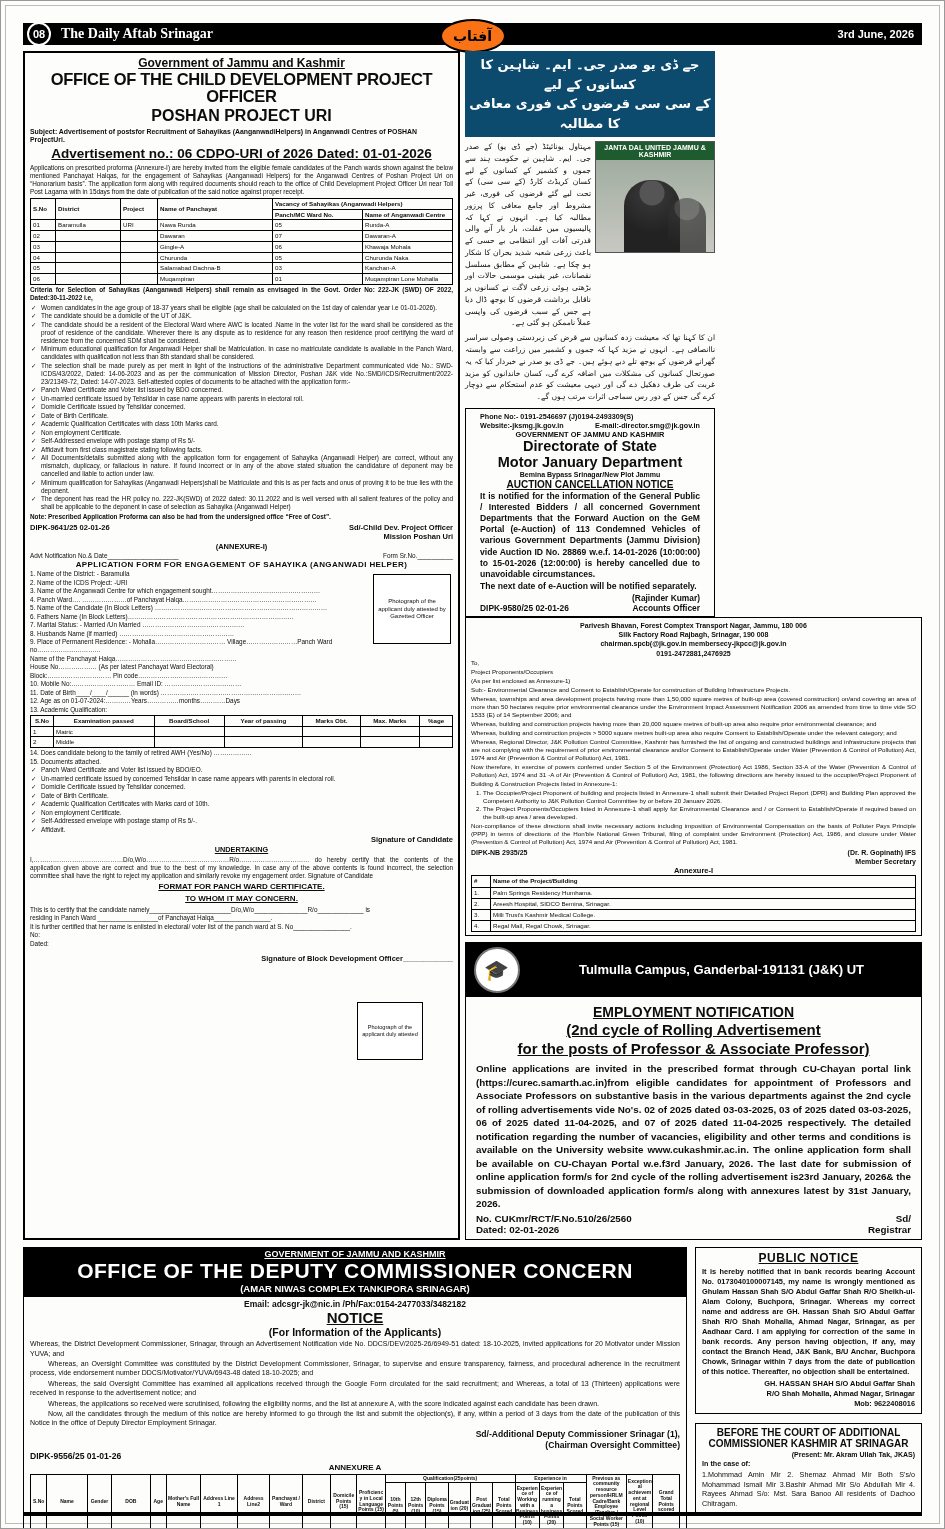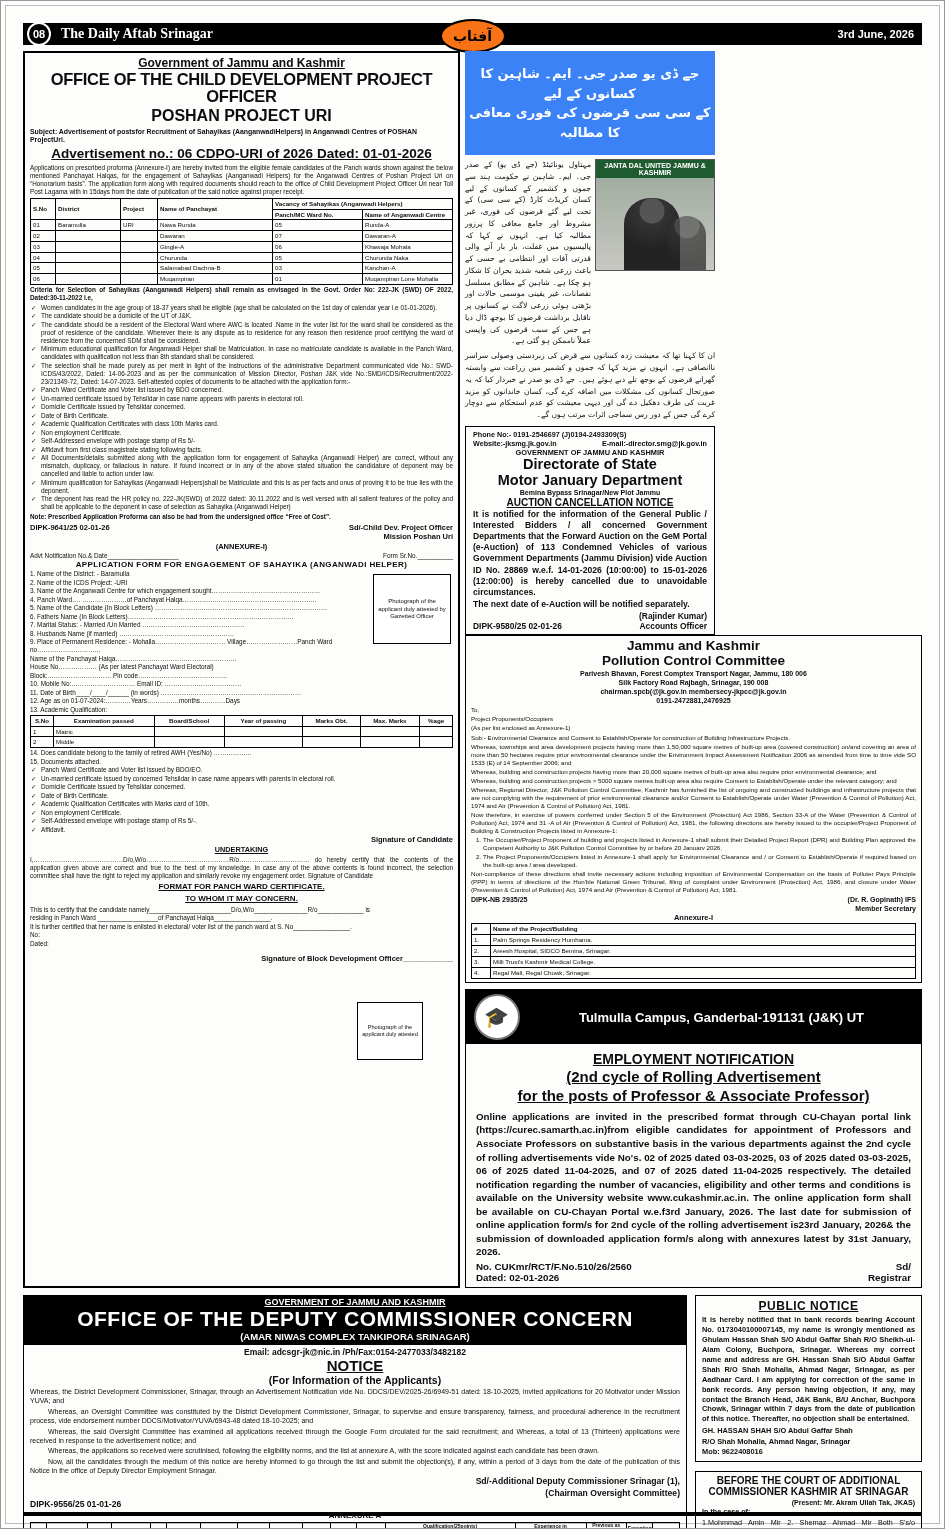--- a/index.html
+++ b/index.html
@@ -45,31 +45,31 @@
   .photo-box2{position:absolute;right:30px;top:108px;width:60px;height:52px;border:1.5px solid #000;font-size:5.6px;
              text-align:center;display:flex;align-items:center;justify-content:center;padding:2px;background:#fff;}
   .form-list .li{margin:0.5px 0;}
   .qual td,.qual th{border:1px solid #000;font-size:6.2px;padding:1px 2px;}
   .sigright{text-align:right;font-weight:bold;font-size:7.5px;margin:1px 0;}
   .undertitle{text-align:center;font-weight:bold;font-size:7.3px;text-decoration:underline;}
   .fmt-title{text-align:center;font-weight:bold;font-size:8px;text-decoration:underline;margin:2px 0;}
   .concern{position:relative;}
   
   .urdu{width:250px;direction:rtl;font-family:"DejaVu Sans",sans-serif;}
-  .urdu-headline{background:#3b82f6;color:#fff;font-size:13px;font-weight:bold;text-align:center;padding:13px 3px;line-height:1.5;}
+  .urdu-headline{background:#0c4a6e;color:#fff;font-size:13px;font-weight:bold;text-align:center;padding:4px 3px;line-height:1.5;}
   .urdu-row{display:flex;gap:4px;direction:rtl;margin-top:4px;}
   .urdu-photo{width:118px;height:110px;border:1px solid #555;background:linear-gradient(#9aa89a,#c8c8c2);position:relative;flex:0 0 auto;}
   .urdu-banner{position:absolute;top:0;left:0;right:0;background:#1e5c30;color:#fff;font-size:7px;font-weight:bold;
                text-align:center;padding:2px 1px;font-family:"Liberation Sans",sans-serif;direction:ltr;}
   .figure{position:absolute;bottom:0;left:28px;width:56px;height:72px;background:radial-gradient(circle at 50% 18%,#555 12px,#333 13px,#222 40px);border-radius:26px 26px 0 0;}
   .urdu-text{font-size:7.6px;line-height:1.55;text-align:justify;}
   .urdu-cols{display:flex;gap:5px;margin-top:3px;}
   .urdu-cols>div{flex:1;}
   
-  .smg{border:1.5px solid #000;padding:3px 7px;margin-top:5px;font-size:8px;}
+  .smg{border:1.5px solid #000;padding:3px 14px;margin-top:5px;font-size:8px;}
   .smg .contact{display:flex;justify-content:space-between;font-weight:bold;font-size:7.2px;}
   .smg .govt{text-align:center;font-weight:bold;font-size:7.4px;}
   .smg .nm{text-align:center;font-weight:bold;font-size:14.5px;line-height:1.1;}
   .smg .addr{text-align:center;font-weight:bold;font-size:7px;}
   .smg .title{text-align:center;font-weight:bold;font-size:10px;text-decoration:underline;margin:1px 0;}
   .smg p{margin:1px 0;text-align:justify;font-size:8.6px;font-weight:bold;line-height:1.3;}
   .smg .sig{display:flex;justify-content:space-between;align-items:flex-end;font-weight:bold;font-size:8.4px;}
   
   .pcc{flex:1;border:1.5px solid #000;padding:3px 5px;font-size:6.2px;line-height:1.3;}
   .pcc .nm{font-size:13.5px;font-weight:bold;text-align:center;line-height:1.1;}
@@ -109,21 +109,21 @@
   .dc-dipk{font-weight:bold;font-size:8.6px;}
   .annxa{text-align:center;font-weight:bold;font-size:8px;margin:2px 0;}
   .ax{table-layout:fixed;}
   .ax th,.ax td{border:1px solid #000;font-size:5px;padding:0.5px;text-align:center;vertical-align:middle;
                 word-wrap:break-word;line-height:1.15;}
   
   .right-stack{flex:1;display:flex;flex-direction:column;gap:9px;}
   .pn{border:1.5px solid #000;padding:3px 6px;font-size:7.4px;}
   .pn-title{text-align:center;font-weight:bold;font-size:12px;text-decoration:underline;letter-spacing:0.5px;}
   .pn p{margin:2px 0;text-align:justify;font-weight:bold;line-height:1.35;}
-  .pn .sig{text-align:left;font-weight:bold;line-height:1.4;}
+  .pn .sig{text-align:right;font-weight:bold;line-height:1.4;}
   .court{border:1.5px solid #000;padding:3px 6px;font-size:7.2px;line-height:1.32;}
   .court-title{text-align:center;font-weight:bold;font-size:10px;line-height:1.15;}
   .court .present{text-align:right;font-weight:bold;font-size:7px;}
   .court p{margin:1.5px 0;text-align:justify;}
   .court .lbl{font-weight:bold;}
   .bottom-rule{position:absolute;left:22px;right:22px;bottom:12px;height:4px;background:#000;}
 </style>
 </head>
 <body>
 
@@ -370,23 +370,20 @@
               <div class="sig">
                 <span>DIPK-9580/25  02-01-26</span>
                 <span style="text-align:right">
                   <span>(Rajinder Kumar)</span><br><span>Accounts Officer</span>
                 </span>
               </div>
             </div>
           </section>
 
           <section class="pcc">
-            <div class="nm">
-              <span>Jammu and Kashmir</span><br><span>Pollution Control Committee</span>
-            </div>
             <div class="addr">
               <span>Parivesh Bhavan, Forest Comptex Transport Nagar, Jammu, 180 006</span><br>
               <span>Silk Factory Road Rajbagh, Srinagar, 190 008</span><br>
               <span>chairman.spcb(@jk.gov.in  membersecy-jkpcc@jk.gov.in</span><br>
               <span>0191-2472881,2476925</span>
             </div>
             <div>
                 <p>To,</p>
                 <p>Project Proponents/Occupiers</p>
                 <p>(As per list enclosed as Annexure-1)</p>

